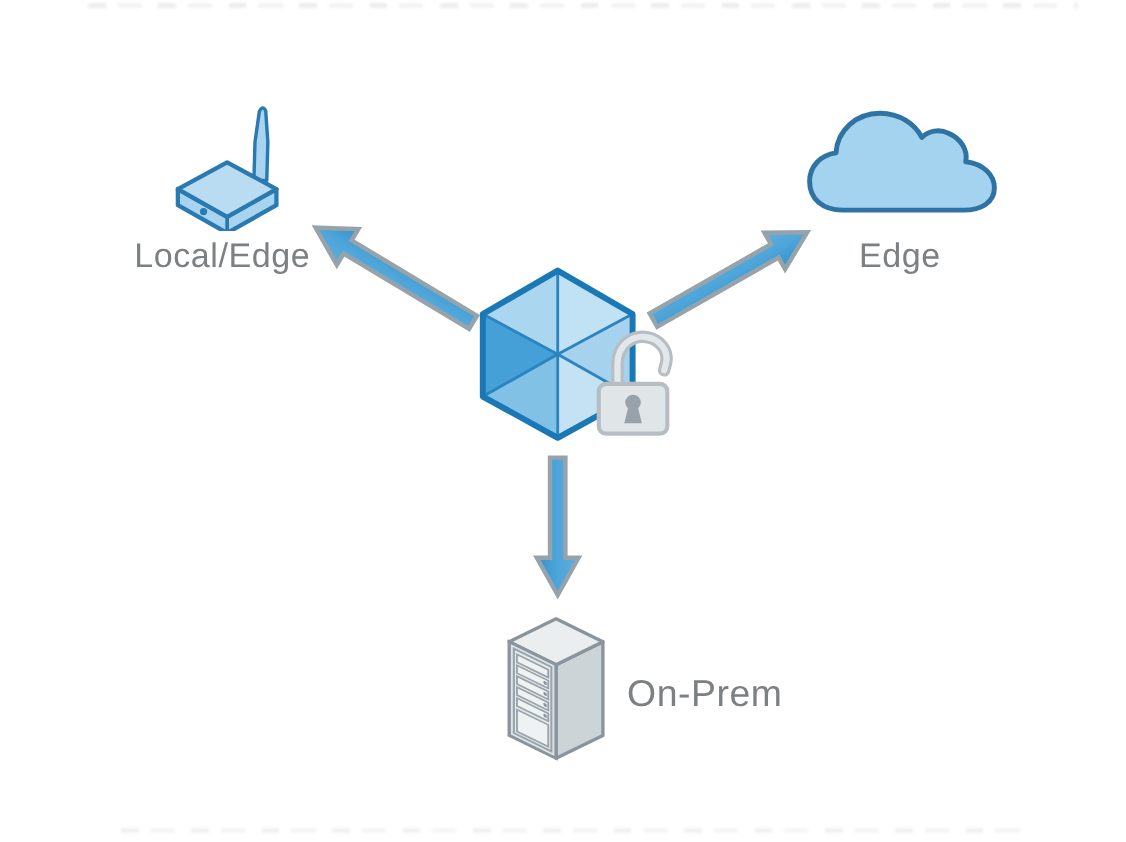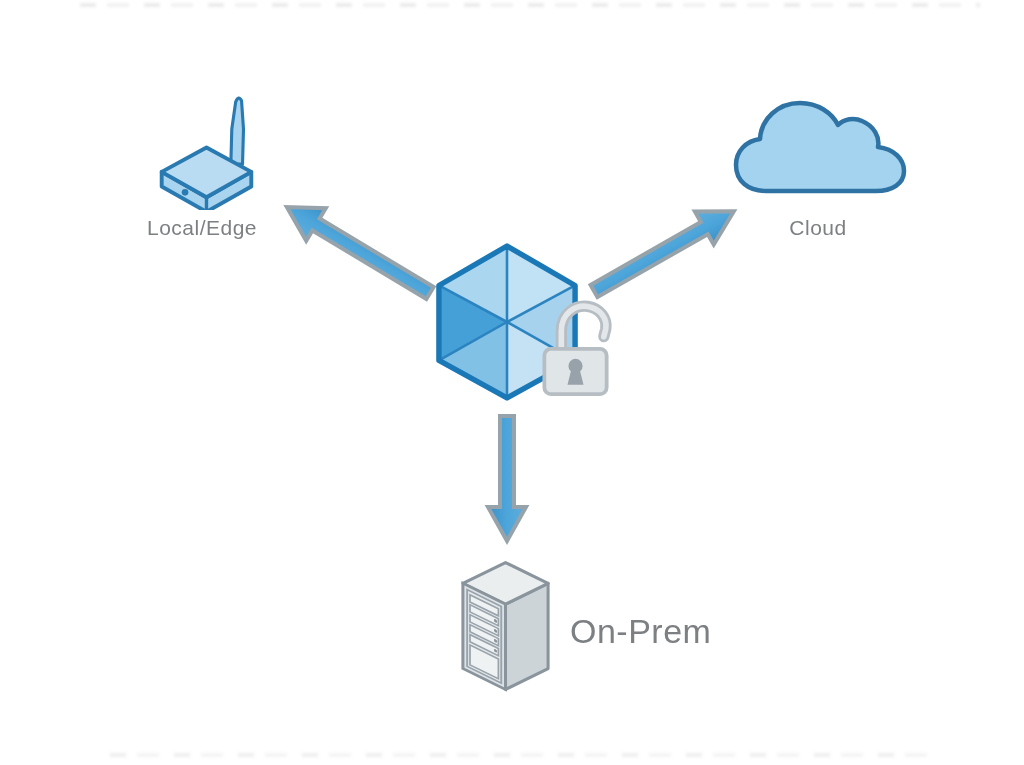--- a/index.html
+++ b/index.html
@@ -2,21 +2,21 @@
 <html><head>
 <meta charset="utf-8">
 <style>
   html,body{margin:0;padding:0;background:#ffffff;}
   .canvas{
     position:relative;width:1024px;height:765px;background:#ffffff;
     overflow:hidden;font-family:"Liberation Sans",sans-serif;
   }
   .abs{position:absolute;}
   .node-label{
-    position:absolute;color:#7d8083;font-size:21px;line-height:1.1;
+    position:absolute;color:#7d8083;font-size:31px;line-height:1.1;
     white-space:nowrap;letter-spacing:0.5px;
   }
   .centered{text-align:center;}
   .artifact{
     position:absolute;height:4px;opacity:.5;filter:blur(1.4px);
     background:repeating-linear-gradient(90deg,
       rgba(165,165,170,.45) 0 16px, transparent 16px 27px,
       rgba(165,165,170,.3) 27px 49px, transparent 49px 64px);
   }
   svg{display:block;}
@@ -121,16 +121,16 @@
       <g fill="#8a949c">
         <circle cx="39.5" cy="50.3" r="1.7"></circle>
         <circle cx="39.5" cy="60.8" r="1.7"></circle>
         <circle cx="39.5" cy="71.3" r="1.7"></circle>
         <circle cx="39.5" cy="81.8" r="1.7"></circle>
       </g>
     </g>
   </svg>
 
   <div class="node-label centered" style="left:92px;top:216px;width:220px;">Local/Edge</div>
-  <div class="node-label centered" style="left:733px;top:216px;width:170px;">Cloud</div>
+  <div class="node-label centered" style="left:733px;top:216px;width:170px;">Edge</div>
   <div class="node-label" style="left:570px;top:613px;font-size:34px;">On-Prem</div>
 
 </div>
 
 </body></html>

